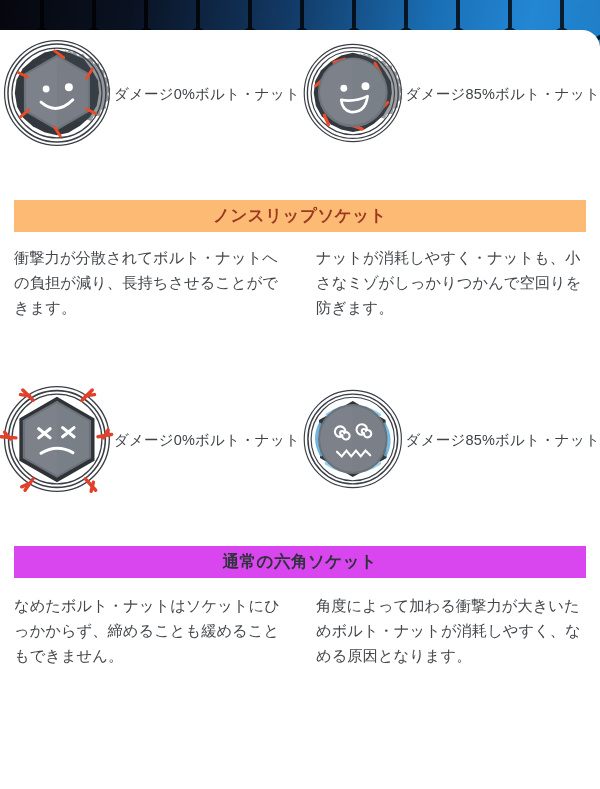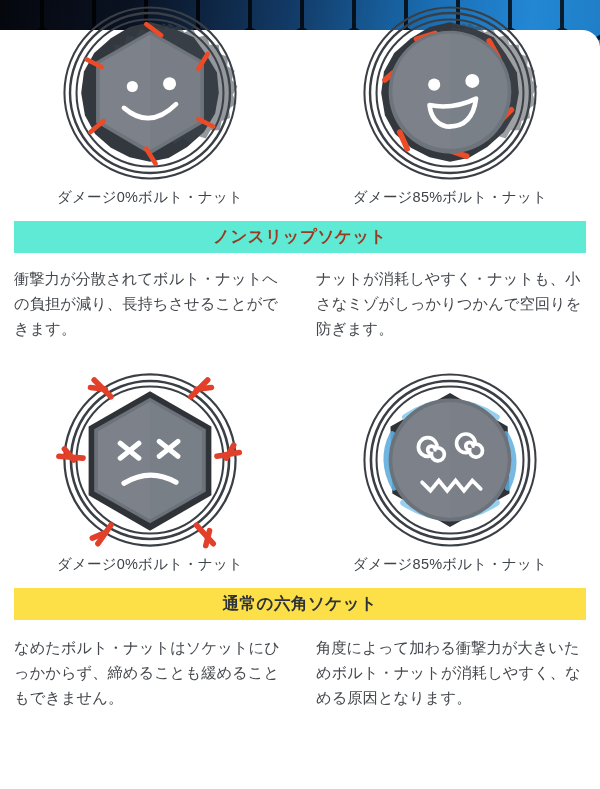--- a/index.html
+++ b/index.html
@@ -47,21 +47,21 @@
     padding: 0;
   }
 
   .art-row {
     display: flex;
     width: 600px;
   }
   .art-cell {
     width: 300px;
     display: flex;
-    flex-direction: column;
+    flex-direction: row;
     align-items: center;
   }
   .art-holder {
     width: 186px;
     height: 186px;
     position: relative;
   }
   .art-holder svg { display: block; width: 100%; height: 100%; overflow: visible; }
 
   .caption {
@@ -73,28 +73,28 @@
   }
 
   
   .bar {
     margin: 0 14px;
     height: 32px;
     display: flex;
     align-items: center;
     justify-content: center;
   }
-  .bar-pink { background: #5eead4; }
+  .bar-pink { background: #fdba74; }
   .bar-pink .bar-label {
     color: #9a3a21;
     font-size: 16.5px;
     font-weight: 700;
     letter-spacing: .5px;
   }
-  .bar-gray { background: #fde047; }
+  .bar-gray { background: #d946ef; }
   .bar-gray .bar-label {
     color: #2d3338;
     font-size: 16.5px;
     font-weight: 700;
     letter-spacing: .5px;
   }
 
   
   .text-row {
     display: flex;

